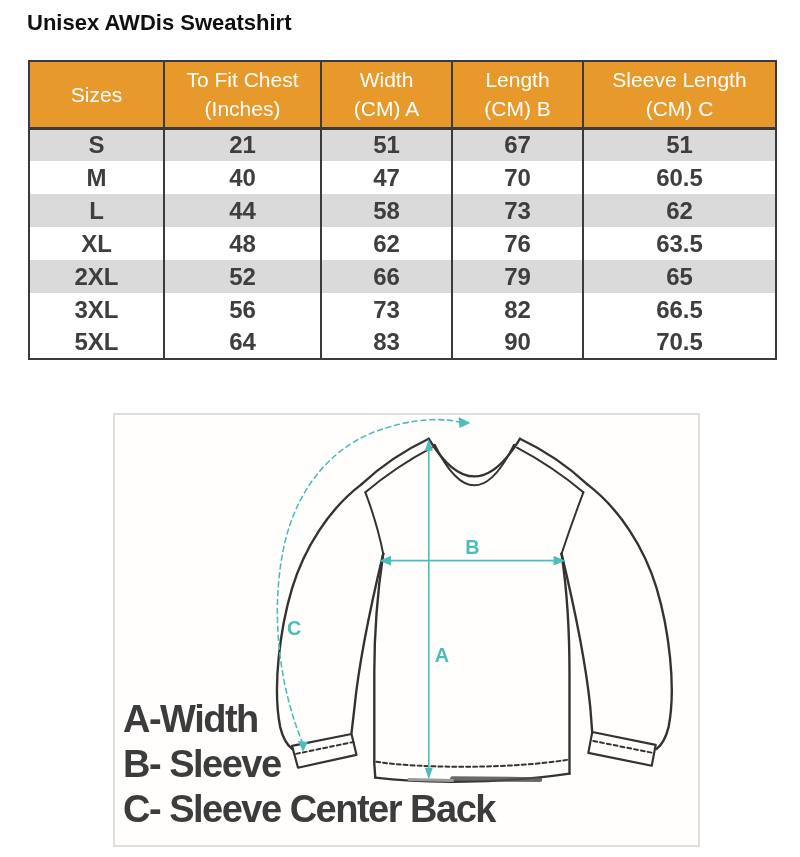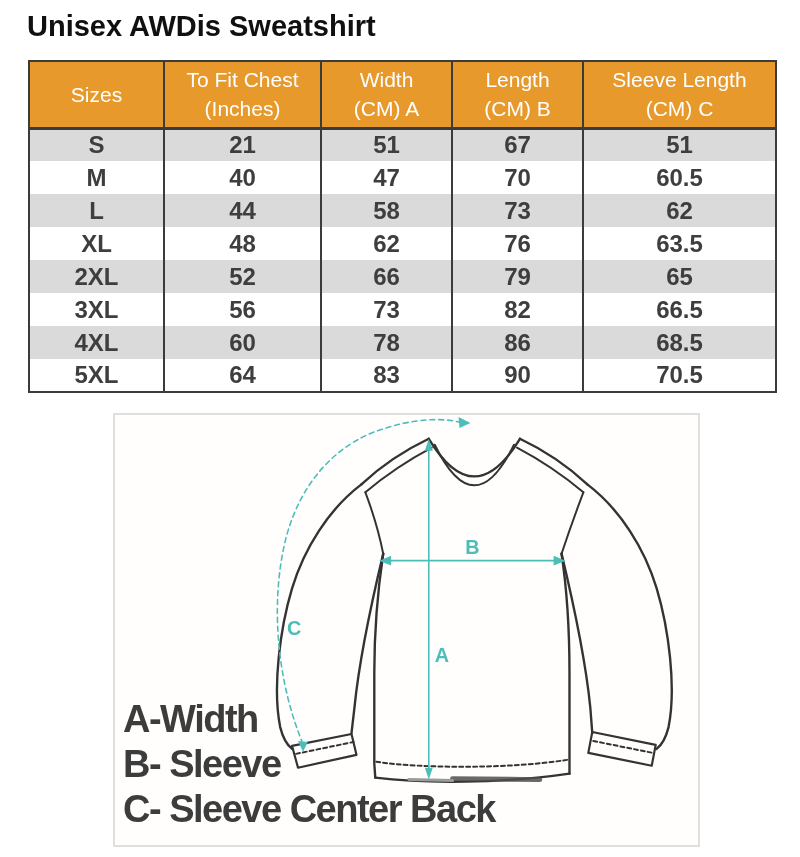--- a/index.html
+++ b/index.html
@@ -7,21 +7,21 @@
     --cell-text:#3E3E3E; --table-border:#3B3B3B; --teal:#4CBDB8; --line-art:#333333;
     --legend-text:#3C3C3C; --diagram-border:#E2DFDA; --title-text:#101010;
   }
   *{box-sizing:border-box;}
   html,body{margin:0;padding:0;}
   body{
     width:800px;height:857px;background:#ffffff;position:relative;overflow:hidden;
     font-family:"Liberation Sans", sans-serif;
   }
   .title{
-    position:absolute;left:27px;top:10px;font-size:29px;font-weight:700;
+    position:absolute;left:27px;top:10px;font-size:22px;font-weight:700;
     color:var(--title-text);letter-spacing:0;text-align:right;
   }
   table.size-table{
     position:absolute;left:28px;top:60px;width:747px;border-collapse:collapse;
     table-layout:fixed;
     border-radius:26px;
   }
   table.size-table th{
     background:var(--header-bg);color:var(--header-text);font-weight:400;font-size:21px;
     border:2px solid var(--table-border);border-bottom:3px solid var(--table-border);
@@ -120,27 +120,20 @@
       <td>66</td>
       <td>79</td>
       <td>65</td>
     </tr>
     <tr>
       <td>3XL</td>
       <td>56</td>
       <td>73</td>
       <td>82</td>
       <td>66.5</td>
-    </tr>
-    <tr class="alt">
-      <td>4XL</td>
-      <td>60</td>
-      <td>78</td>
-      <td>86</td>
-      <td>68.5</td>
     </tr>
     <tr>
       <td>5XL</td>
       <td>64</td>
       <td>83</td>
       <td>90</td>
       <td>70.5</td>
     </tr>
   </tbody>
 </table>

